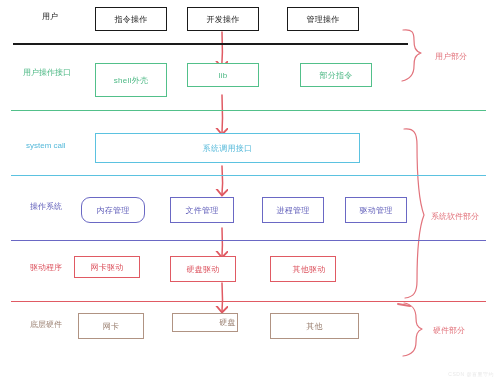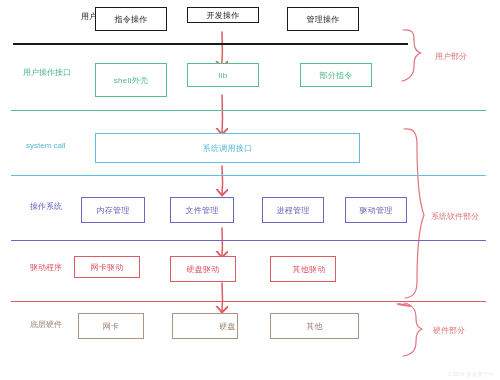--- a/index.html
+++ b/index.html
@@ -96,26 +96,26 @@
       <path d="M404,129 C414,128 417,133 417,145 C417,175 418,199 424,215
                C418,230 417,253 417,281 C417,292 414,297 405,298"></path>
 
       <path d="M404,303 C412,304 416,310 416,318 C416,324 417,327 422,329
                C417,331 416,335 416,342 C416,350 412,355 403,356"></path>
 
       <path d="M398,304 L410,306" stroke-width="2"></path>
     </g>
   </svg>
 
-  <div class="rowlabel lbl-black" style="left:42px;top:11px;margin-left:39px;">用户</div>
+  <div class="rowlabel lbl-black" style="left:42px;top:11px;">用户</div>
 
   <div class="box c-black" style="left:95px;top:7px;width:72px;height:24px;">
     <span>指令操作</span>
   </div>
-  <div class="box c-black" style="left:187px;top:7px;width:72px;height:16px;">
+  <div class="box c-black" style="left:187px;top:7px;width:72px;height:24px;">
     <span>开发操作</span>
   </div>
   <div class="box c-black" style="left:287px;top:7px;width:72px;height:24px;">
     <span>管理操作</span>
   </div>
 
   <div class="rule" style="left:13px;top:43px;width:395px;border-top-width:2px;border-color:#1a1a1a;"></div>
 
   <div class="rowlabel lbl-green" style="left:23px;top:67px;">用户操作接口</div>
 
@@ -134,21 +134,21 @@
   <div class="rowlabel lbl-cyan" style="left:26px;top:141px;">system call</div>
 
   <div class="box c-cyan" style="left:95px;top:133px;width:265px;height:30px;">
     <span>系统调用接口</span>
   </div>
 
   <div class="rule" style="left:11px;top:175px;width:475px;border-top-width:1.6px;border-color:#5bc2e0;"></div>
 
   <div class="rowlabel lbl-purple" style="left:30px;top:201px;">操作系统</div>
 
-  <div class="box c-purple" style="left:81px;top:197px;width:64px;height:26px;">
+  <div class="box c-purple" style="left:81px;top:197px;width:64px;height:26px;border-radius:9px;">
     <span>内存管理</span>
   </div>
   <div class="box c-purple" style="left:170px;top:197px;width:64px;height:26px;">
     <span>文件管理</span>
   </div>
   <div class="box c-purple" style="left:262px;top:197px;width:62px;height:26px;">
     <span>进程管理</span>
   </div>
   <div class="box c-purple" style="left:345px;top:197px;width:62px;height:26px;">
     <span>驱动管理</span>
@@ -168,21 +168,21 @@
     <span>其他驱动</span>
   </div>
 
   <div class="rule" style="left:11px;top:301px;width:475px;border-top-width:1.5px;border-color:#e05a63;"></div>
 
   <div class="rowlabel lbl-brown" style="left:30px;top:319px;">底层硬件</div>
 
   <div class="box c-brown" style="left:78px;top:313px;width:66px;height:26px;">
     <span>网卡</span>
   </div>
-  <div class="box c-brown" style="left:172px;top:313px;width:66px;height:26px;padding-left:45px;">
+  <div class="box c-brown" style="left:172px;top:313px;width:66px;height:19px;padding-left:45px;">
     <span>硬盘</span>
   </div>
   <div class="box c-brown" style="left:270px;top:313px;width:89px;height:26px;">
     <span>其他</span>
   </div>
 
   <div class="annot" style="left:435px;top:51px;">用户部分</div>
   <div class="annot" style="left:431px;top:211px;">系统软件部分</div>
   <div class="annot" style="left:433px;top:325px;">硬件部分</div>
 

